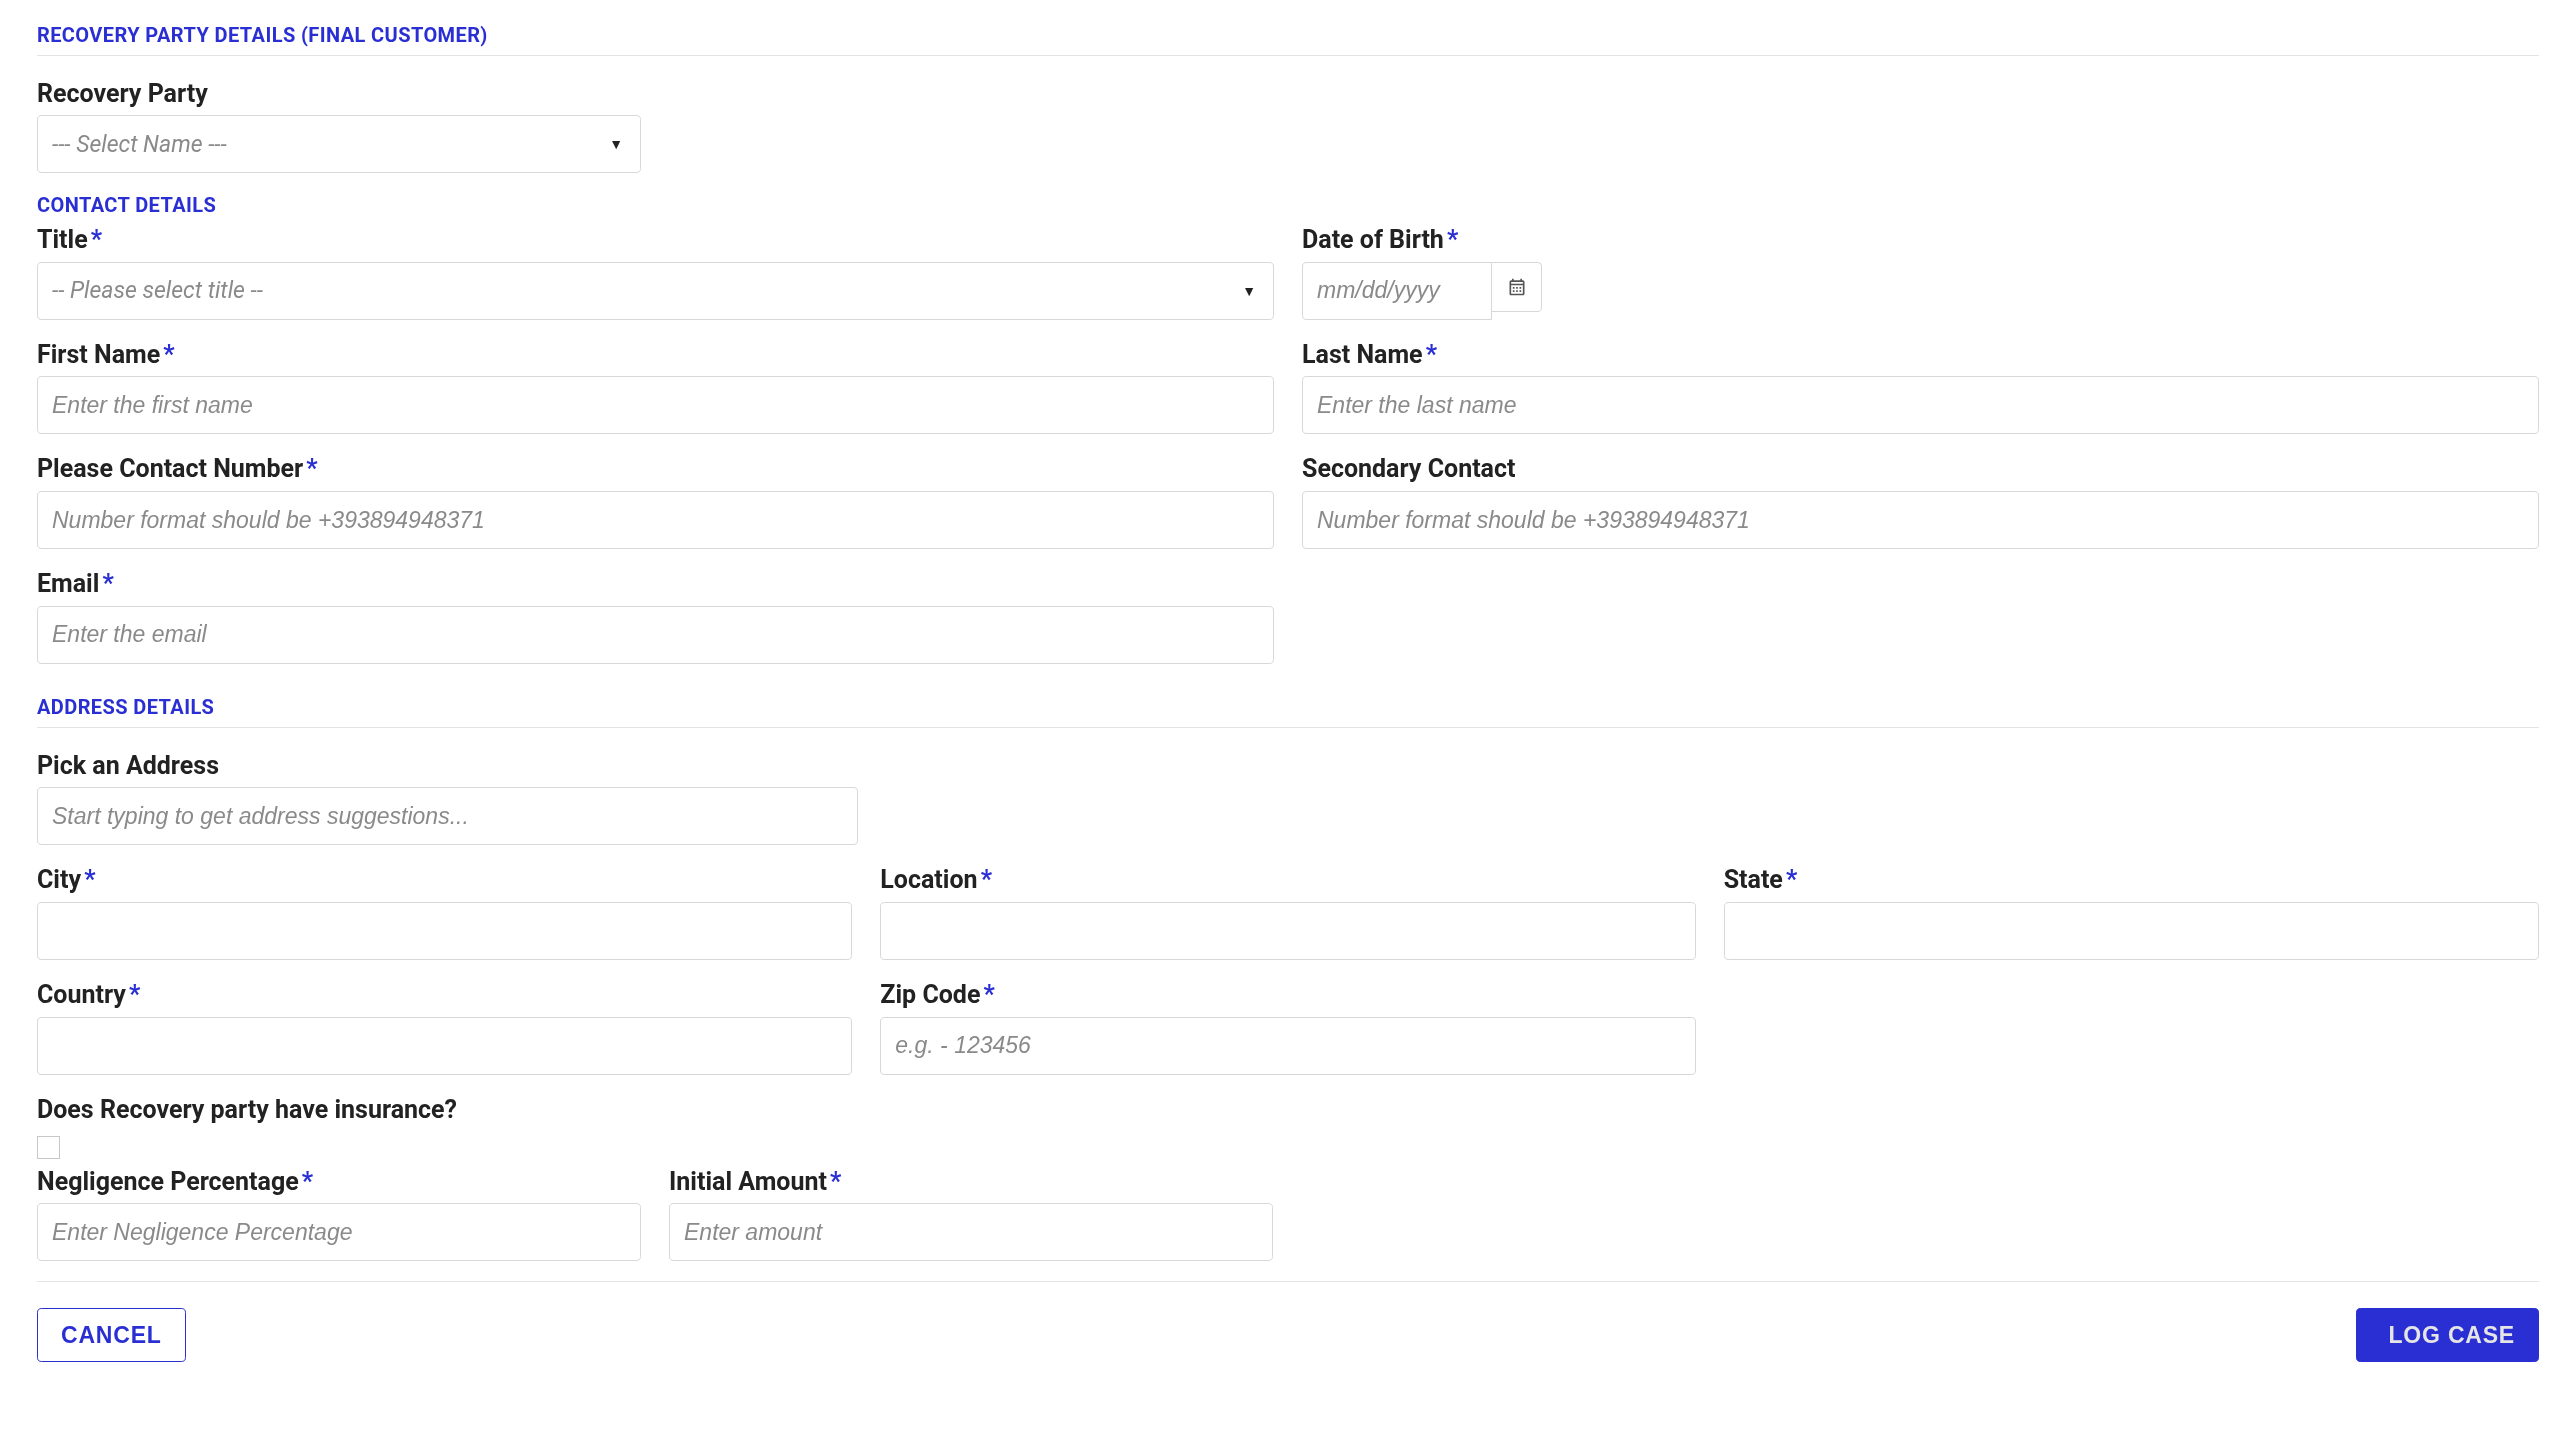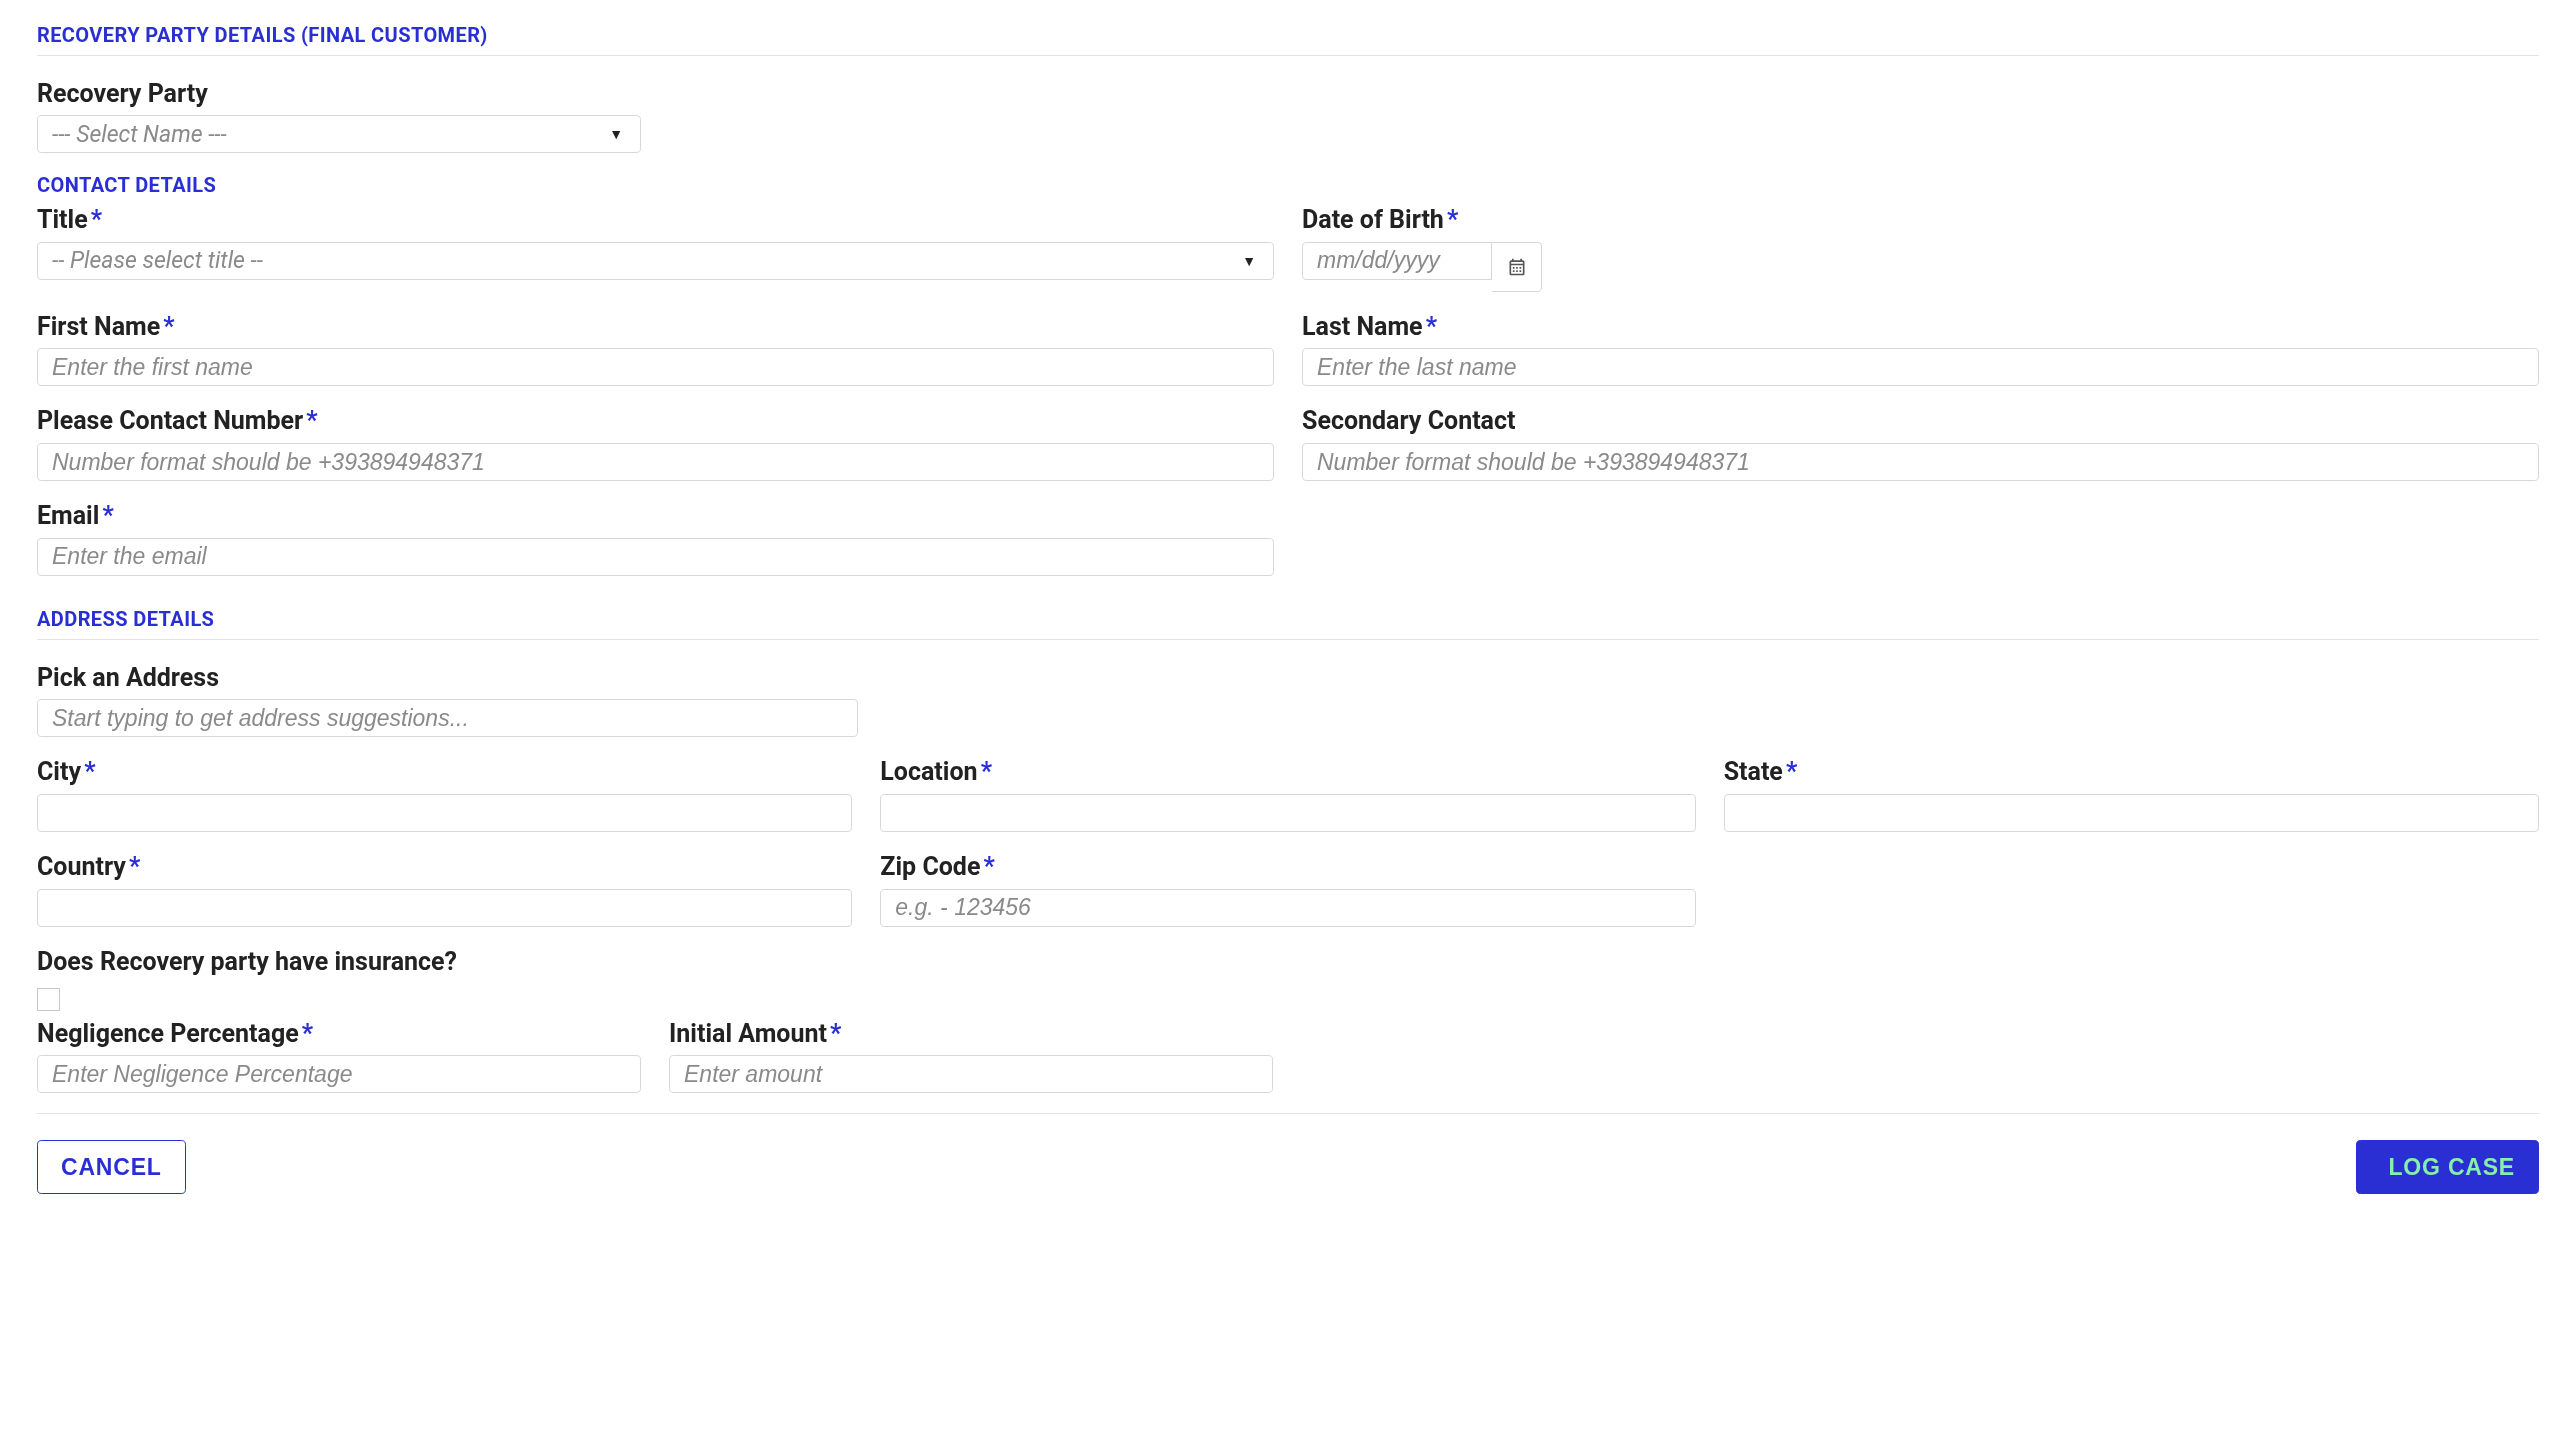--- a/index.html
+++ b/index.html
@@ -35,21 +35,21 @@
     flex-direction: column;
   }
   .label {
     font-weight: 700;
     font-size: 25px;
     color: #222;
     margin-bottom: 7.7px;
   }
   .req { color: #2a2fd4; margin-left: 3.1px; font-weight: 700; }
   .input, .select {
-    height: 38px;
+    height: 58px;
     border: 1.5px solid #d7d7d7;
     border-radius: 4.6px;
     padding: 12px 14px;
     font-size: 23px;
     color: #444;
     background: #fff;
     outline: none;
   }
   .input::placeholder {
     color: #8a8a8a;
@@ -115,21 +115,21 @@
     cursor: pointer;
     text-transform: uppercase;
   }
   .btn-cancel {
     background: #fff;
     color: #2a2fd4;
     border: 1.5px solid #2a2fd4;
   }
   .btn-primary {
     background: #2a2fd4;
-    color: #86efac;
+    color: #e5e5e5;
     border: 1.5px solid #2a2fd4;
     padding-left: 31px;
   }
   
   .w-760  { width: 604px; }
   .w-half { flex: 1 1 0; }
   .w-third { flex: 1 1 0; }
   .w-1060 { width: 821px; }
 </style>
 </head>

